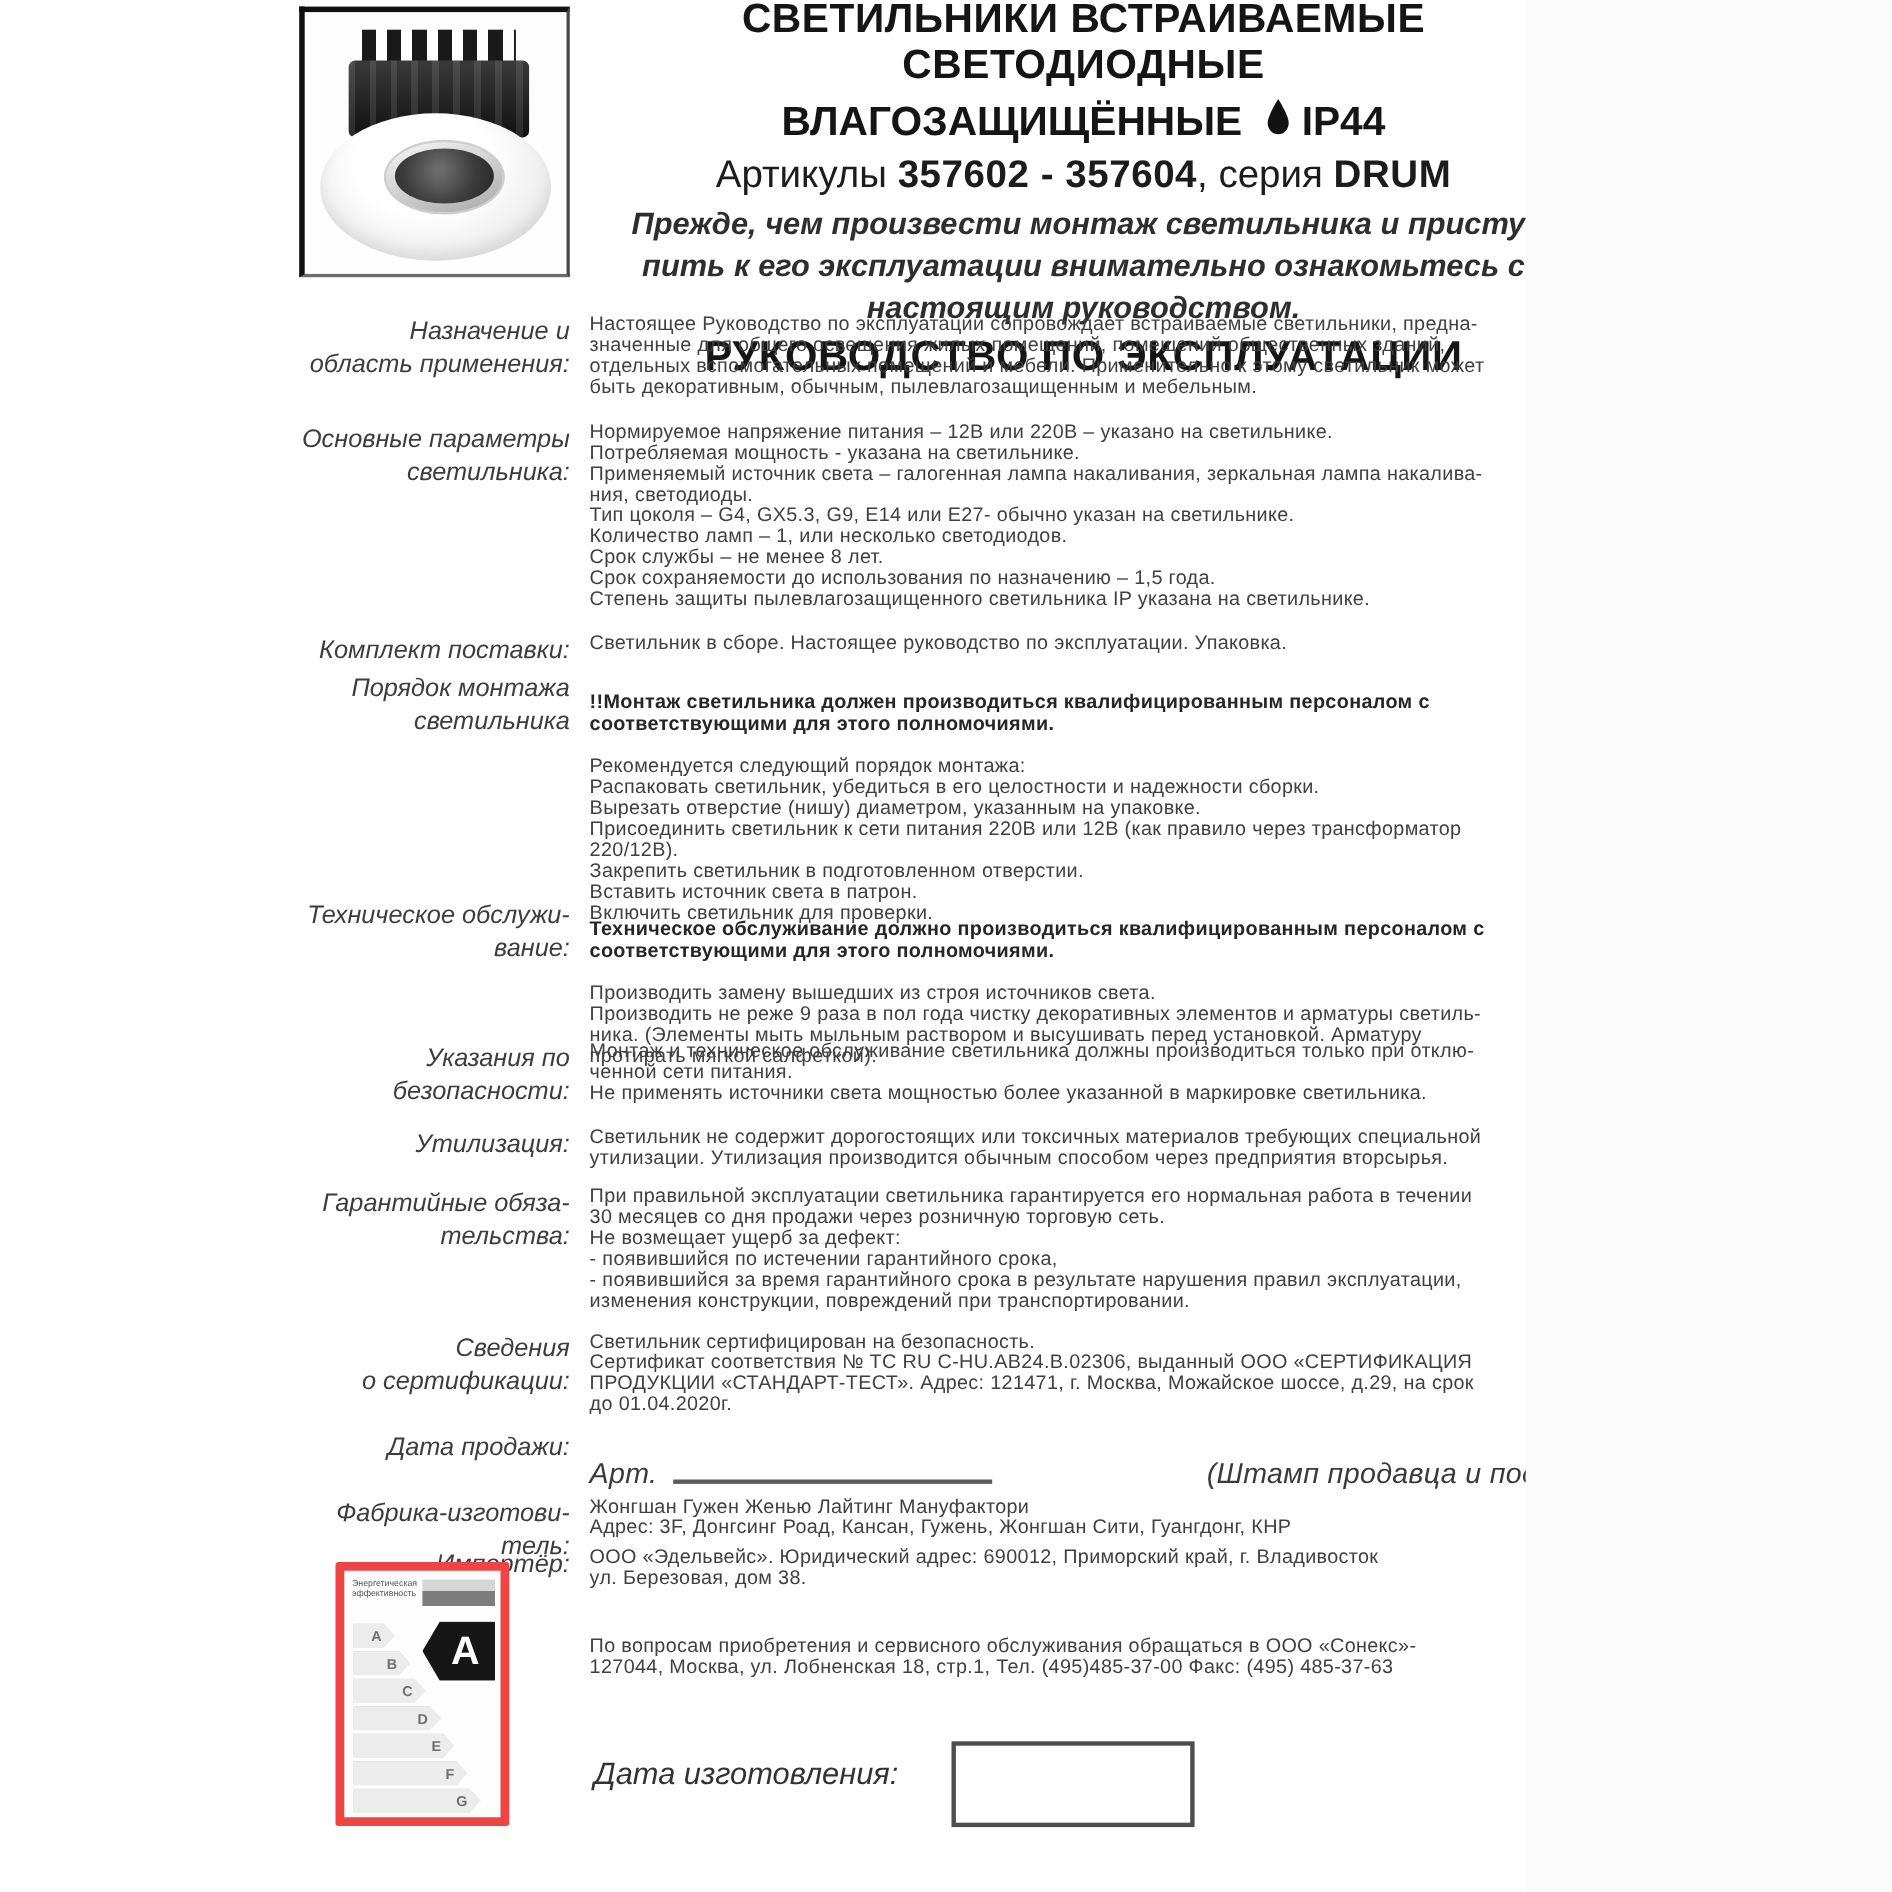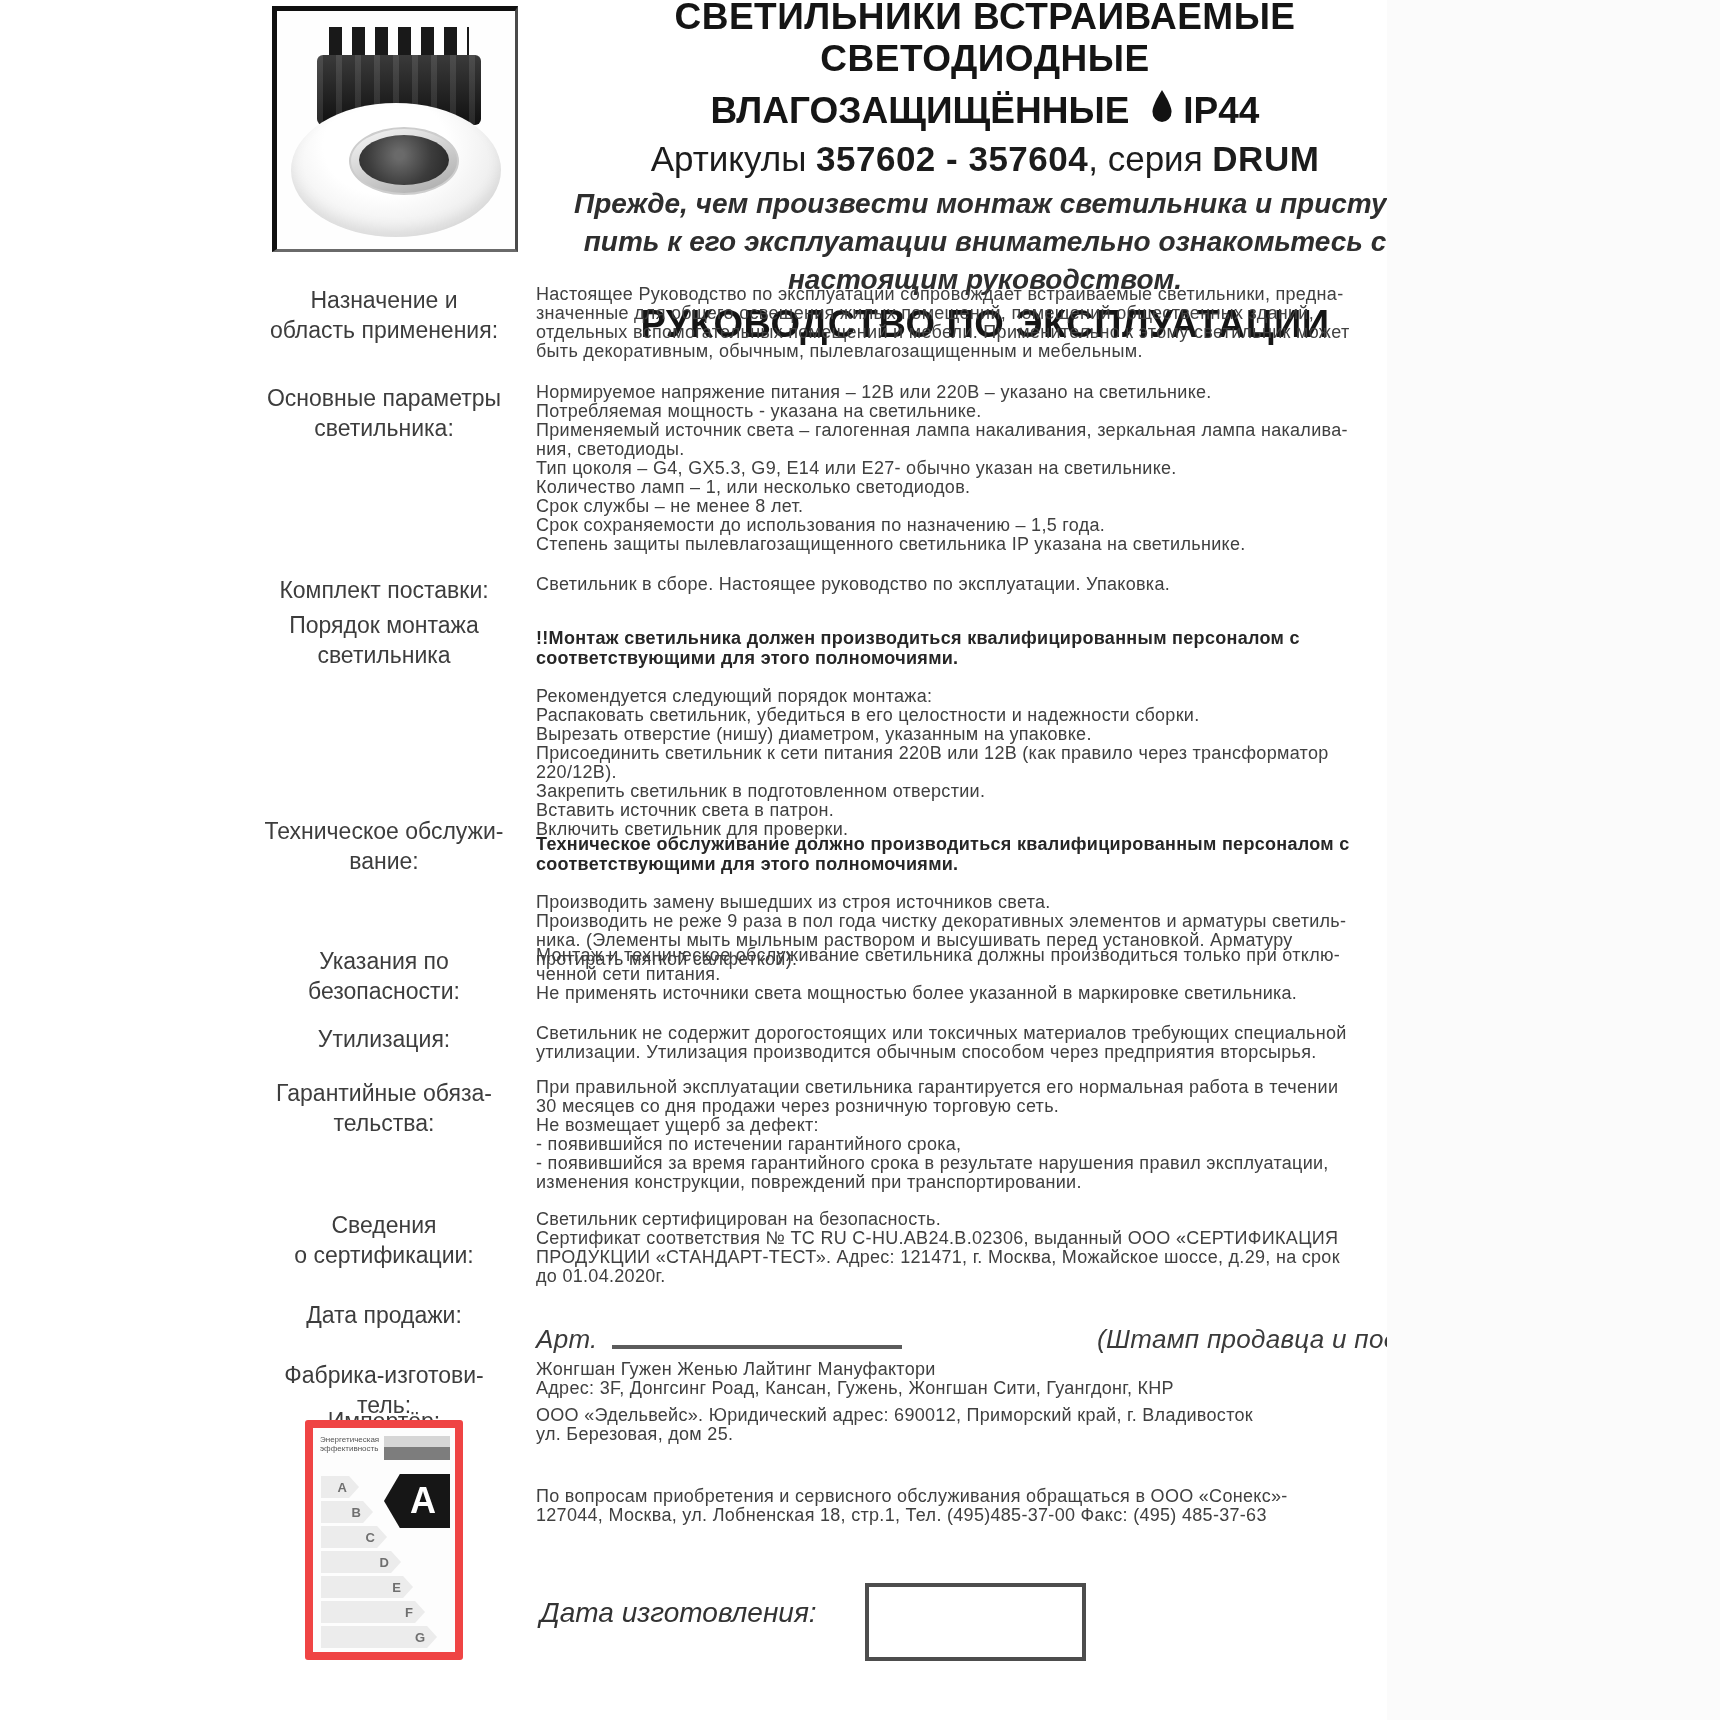--- a/index.html
+++ b/index.html
@@ -30,21 +30,21 @@
   .t1{font-size:37px;font-weight:bold;letter-spacing:.5px;margin-top:-4px;}
   .t2{font-size:37px;font-weight:bold;margin-top:9px;display:flex;justify-content:center;align-items:center;gap:6px;}
   .articles{font-size:35px;margin-top:7px;color:#1c1c1c;}
   .articles b{letter-spacing:.5px;}
   .notice{font-size:28px;font-style:italic;font-weight:bold;color:#2e2e2e;
     margin-top:6px;line-height:38px;white-space:pre-line;}
   .manual-title{font-size:38px;font-weight:bold;letter-spacing:.5px;margin-top:4px;}
   .drop{display:inline-block;margin:0 2px 0 14px;}
   
   .row{position:absolute;left:250px;width:1215px;display:flex;align-items:flex-start;}
-  .lbl{width:268px;flex-shrink:0;text-align:center;font-size:23px;
+  .lbl{width:268px;flex-shrink:0;text-align:right;font-style:italic;font-size:23px;
     line-height:30px;color:#3d3d3d;white-space:pre-line;}
   .bod{margin-left:18px;width:928px;font-size:18px;line-height:19px;letter-spacing:.3px;
     color:#404040;white-space:pre-line;}
   .bold-intro{font-weight:bold;color:#262626;line-height:19.5px;white-space:pre-line;}
   
   .sale-line{display:flex;align-items:flex-end;width:928px;font-size:26px;font-style:italic;color:#3a3a3a;}
   .blank-line{width:290px;border-bottom:4px solid #5c5c5c;margin-left:14px;height:26px;}
   .stamp{margin-left:auto;}
   
   .made-label{position:absolute;left:540px;top:1597px;font-size:28px;font-style:italic;color:#333;}
@@ -207,21 +207,21 @@
   <div class="row" style="top:1360px">
     <div class="lbl">Фабрика-изготови-
 тель:</div>
     <div class="bod">Жонгшан Гужен Женью Лайтинг Мануфактори
 Адрес: 3F, Донгсинг Роад, Кансан, Гужень, Жонгшан Сити, Гуангдонг, КНР</div>
   </div>
 
   <div class="row" style="top:1406px">
     <div class="lbl">Импортёр:</div>
     <div class="bod">ООО «Эдельвейс». Юридический адрес: 690012, Приморский край, г. Владивосток
-ул. Березовая, дом 25.</div>
+ул. Березовая, дом 38.</div>
   </div>
 
   <div class="row" style="top:1487px">
     <div class="lbl"></div>
     <div class="bod">По вопросам приобретения и сервисного обслуживания обращаться в ООО «Сонекс»-
 127044, Москва, ул. Лобненская 18, стр.1, Тел. (495)485-37-00 Факс: (495) 485-37-63</div>
   </div>
 
   <div class="made-label">Дата изготовления:</div>
   <div class="made-box"></div>

